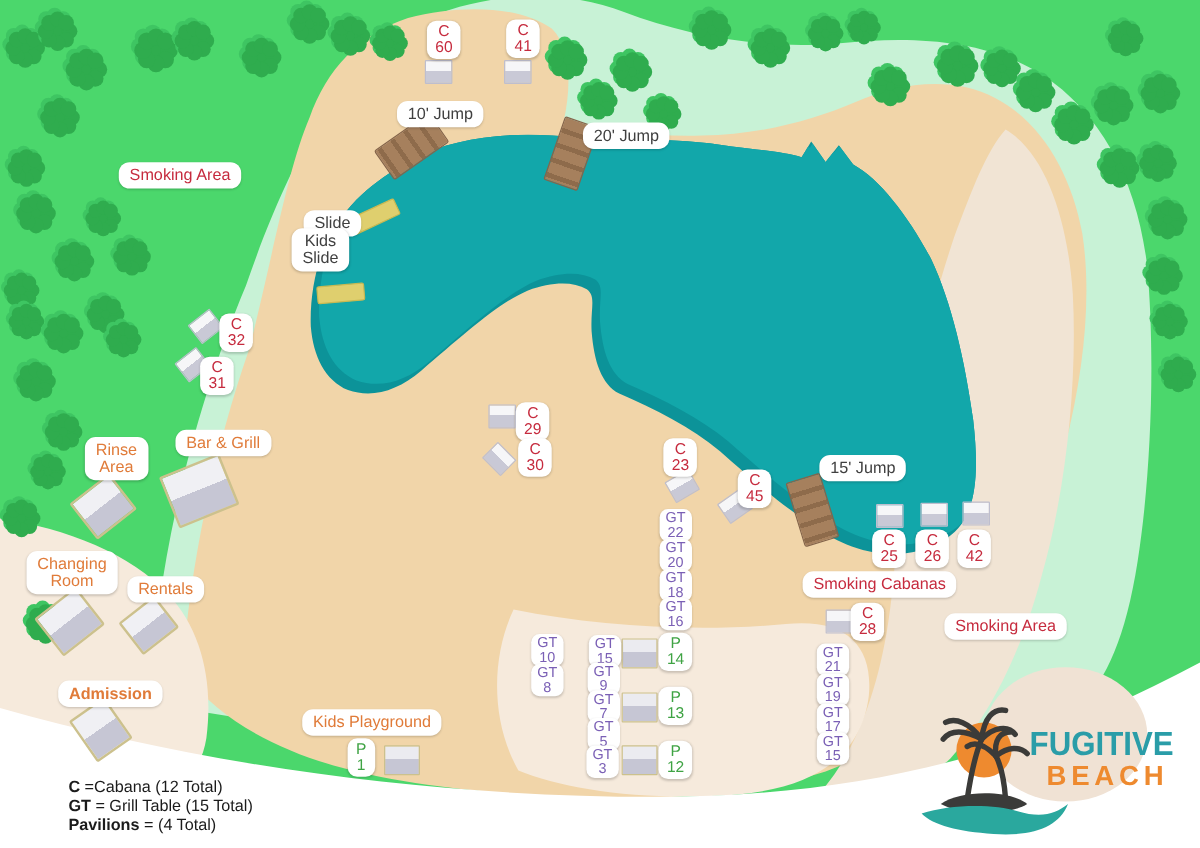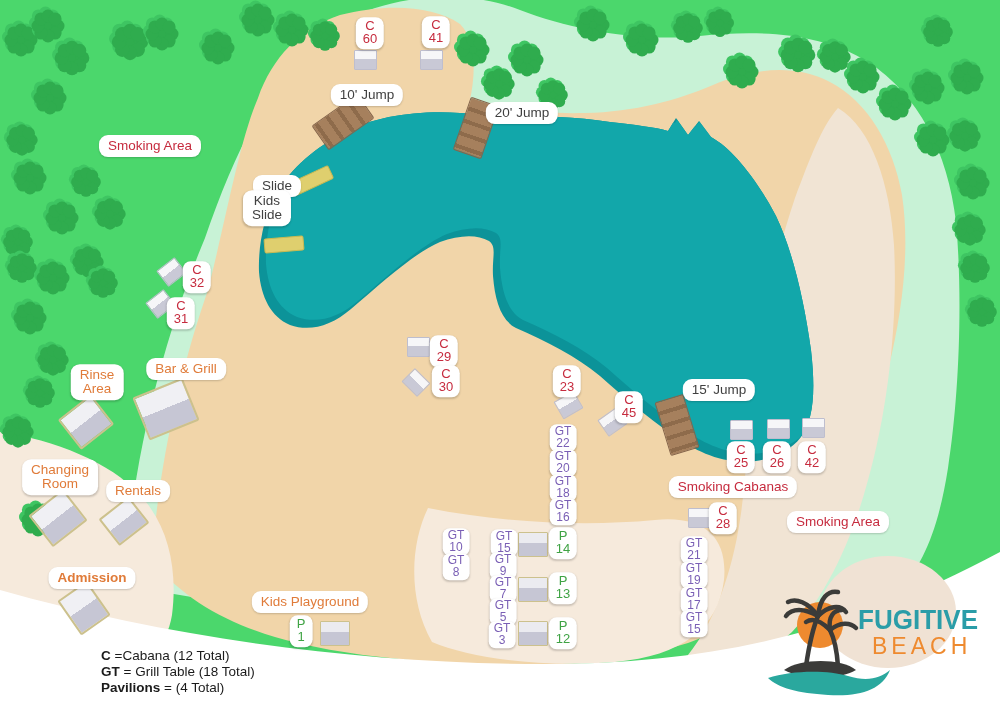--- a/index.html
+++ b/index.html
@@ -21,27 +21,27 @@
           border:1px solid #BEBECE;border-radius:1px;}
   .building{background:linear-gradient(180deg,#F0F0F4 48%,#C6C6D4 48%);
             border:2px solid #CCC18D;border-radius:2px;}
   .pavilion{background:linear-gradient(180deg,#EBEBF0 45%,#C6C6D4 45%);
             border:1px solid #CCC18D;border-radius:1px;}
   .dock{background:repeating-linear-gradient(180deg,#A6805D 0 9px,#8E6B4B 9px 13px);
         border:1px solid #85644A;border-radius:2px;}
   .slide{background:#DFCF6E;border:1px solid #C9B952;border-radius:2px;}
 
   #legend{position:absolute;left:57px;top:648px;font-size:13.5px;color:#1b1b1b;
-          line-height:1.2;z-index:40;margin-left:44px;}
+          line-height:1.2;z-index:40;}
   #legend .term{font-weight:bold;}
 
   #logo{position:absolute;left:755px;top:570px;width:245px;height:137px;z-index:40;}
   .logo-title{position:absolute;left:103px;top:34px;font-size:28px;font-weight:bold;
               color:#2A9DA8;transform:scaleX(.93);transform-origin:left top;letter-spacing:0px;}
-  .logo-sub{position:absolute;left:117px;top:63px;font-size:23px;font-weight:normal;
+  .logo-sub{position:absolute;left:117px;top:63px;font-size:23px;font-weight:bold;
             color:#EE8A2F;letter-spacing:4px;}
 </style>
 </head>
 <body>
 
 <div id="stage">
 
   <svg id="terrain" width="1000" height="707" viewBox="0 0 1000 707">
     <defs>
       <g id="treeblob">
@@ -367,21 +367,21 @@
         <div>Slide</div>
       </div>
       <div class="map-label gray wide" style="left: 267px; top: 208px;">
         <div>Kids</div>
         <div>Slide</div>
       </div>
     </div>
 
   <div id="legend">
     <div class="legend-row"><span class="term">C</span><span> =Cabana (12 Total)</span></div>
-    <div class="legend-row"><span class="term">GT</span><span> = Grill Table (18 Total)</span></div>
+    <div class="legend-row"><span class="term">GT</span><span> = Grill Table (15 Total)</span></div>
     <div class="legend-row"><span class="term">Pavilions</span><span> = (4 Total)</span></div>
   </div>
 
   <div id="logo">
     <div class="logo-title">FUGITIVE</div>
     <div class="logo-sub">BEACH</div>
   </div>
 
 </div>
 

